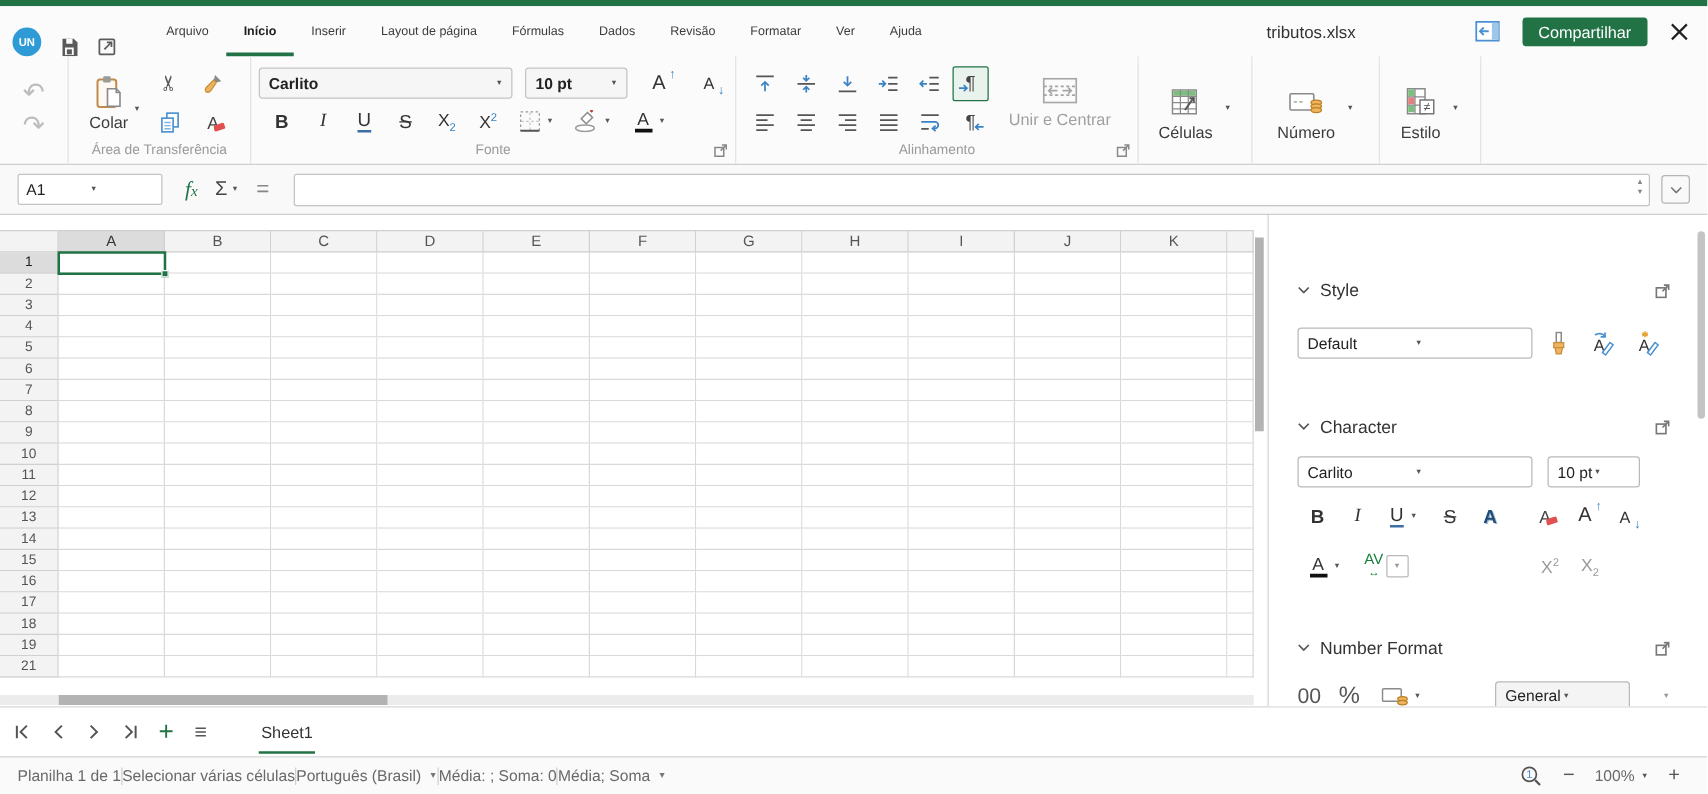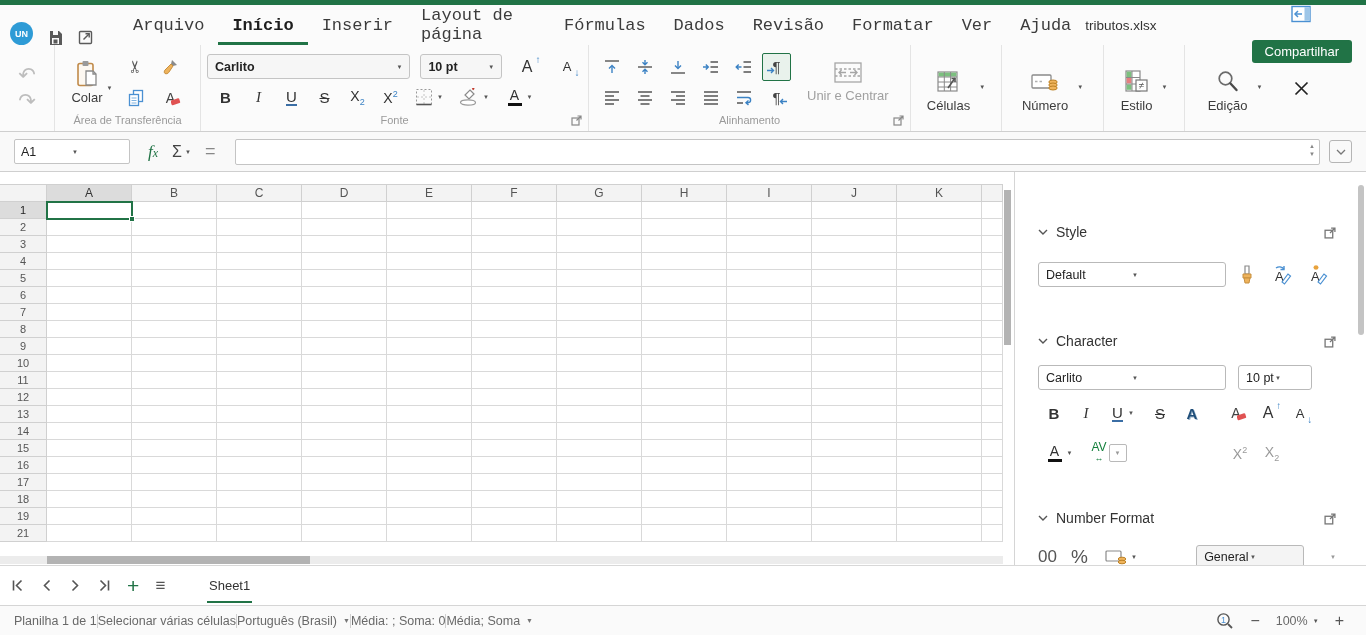--- a/index.html
+++ b/index.html
@@ -16,25 +16,25 @@
   .gy{stroke:#a6a6a6;stroke-width:1.4;fill:none;}
 
   
   .topstrip{height:5px;background:var(--accent);}
   .titlebar{height:40px;background:#fbfbfb;display:flex;align-items:stretch;padding:0 14px 0 10px;}
   .tb-icons{display:flex;align-items:flex-end;gap:15px;margin-right:26px;}
   .logo{width:23px;height:23px;border-radius:50%;background:var(--logo);color:#fff;
         font-size:9px;font-weight:bold;display:flex;align-items:center;justify-content:center;}
   .tb-btn{display:flex;align-items:center;cursor:default;}
   .menu{display:flex;align-items:stretch;gap:0;}
-  .mtab{display:flex;align-items:center;padding:0 14px;font-size:17px;color:var(--txt);
-        border-bottom:3px solid transparent;padding-top:3px;font-family:Liberation Mono, monospace;}
+  .mtab{display:flex;align-items:center;padding:0 14px;font-size:10px;color:var(--txt);
+        border-bottom:3px solid transparent;padding-top:3px;}
   .mtab.active{font-weight:bold;color:#1e1e1e;border-bottom-color:var(--accent);}
   .doc-title{margin-left:auto;align-self:center;font-size:13.5px;color:#333;}
-  .tb-right{display:flex;align-items:center;gap:17px;margin-left:95px;flex-direction:column;}
+  .tb-right{display:flex;align-items:center;gap:17px;margin-left:95px;}
   .share-btn{background:var(--accent);color:#fff;font-size:13px;border-radius:3px;
              padding:5px 13px;line-height:1;display:flex;align-items:center;}
 
   
   .ribbon{height:87px;background:#fbfbfb;border-bottom:1px solid #cfcfcf;display:flex;}
   .grp{border-right:1px solid #e4e4e4;display:flex;flex-direction:column;padding:5px 6px 0;}
   .grp-body{flex:1;display:flex;align-items:center;}
   .grp-label{height:17px;font-size:11px;color:#9a9a9a;text-align:center;position:relative;line-height:13px;}
   .expand{position:absolute;right:0;top:1px;}
   .rbtn{display:flex;align-items:center;justify-content:center;border-radius:2px;}
@@ -519,36 +519,20 @@
                 <text x="17.5" y="20" font-size="10" fill="#555" text-anchor="middle" font-family="Liberation Sans, sans-serif">≠</text>
               </svg>
           </span>
           <span class="biglbl">Estilo</span>
         </div>
         <span class="caret" style="margin-top:-8px">▼</span>
       </div>
     </div>
   </div>
 
-  <div class="biggrp g-edi">
-    <div class="grp-body">
-      <div class="bigbtn">
-        <div class="bigcol">
-          <span>
-            <svg width="26" height="26" viewBox="0 0 26 26">
-                <circle cx="10.5" cy="9.5" r="6.3" fill="none" stroke="#6b6b6b" stroke-width="1.7"></circle>
-                <path d="M15.5 14.5 21.5 21" stroke="#4a4a4a" stroke-width="2.4" stroke-linecap="round"></path>
-              </svg>
-          </span>
-          <span class="biglbl">Edição</span>
-        </div>
-        <span class="caret" style="margin-top:-8px">▼</span>
-      </div>
-    </div>
-  </div>
 </div>
 
 <div class="formulabar">
   <div class="namebox">
     <span>A1</span>
     <span class="caret">▼</span>
   </div>
   <div class="fx-ops">
     <span class="fxg"><span>f</span><span class="x">x</span></span>
     <span class="sig">

